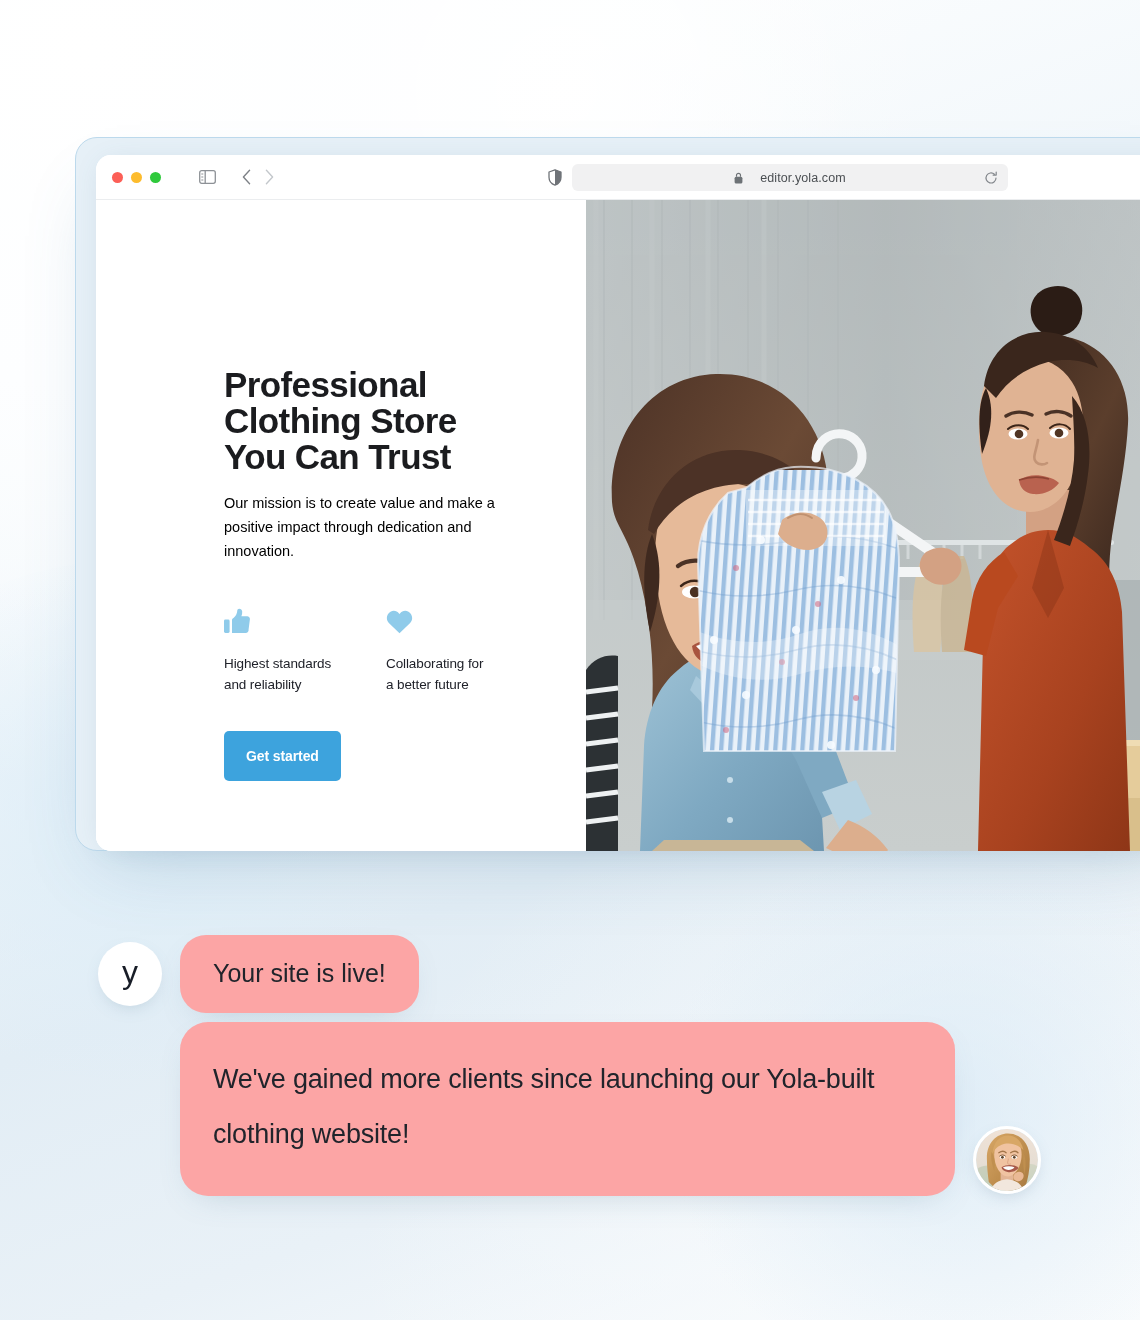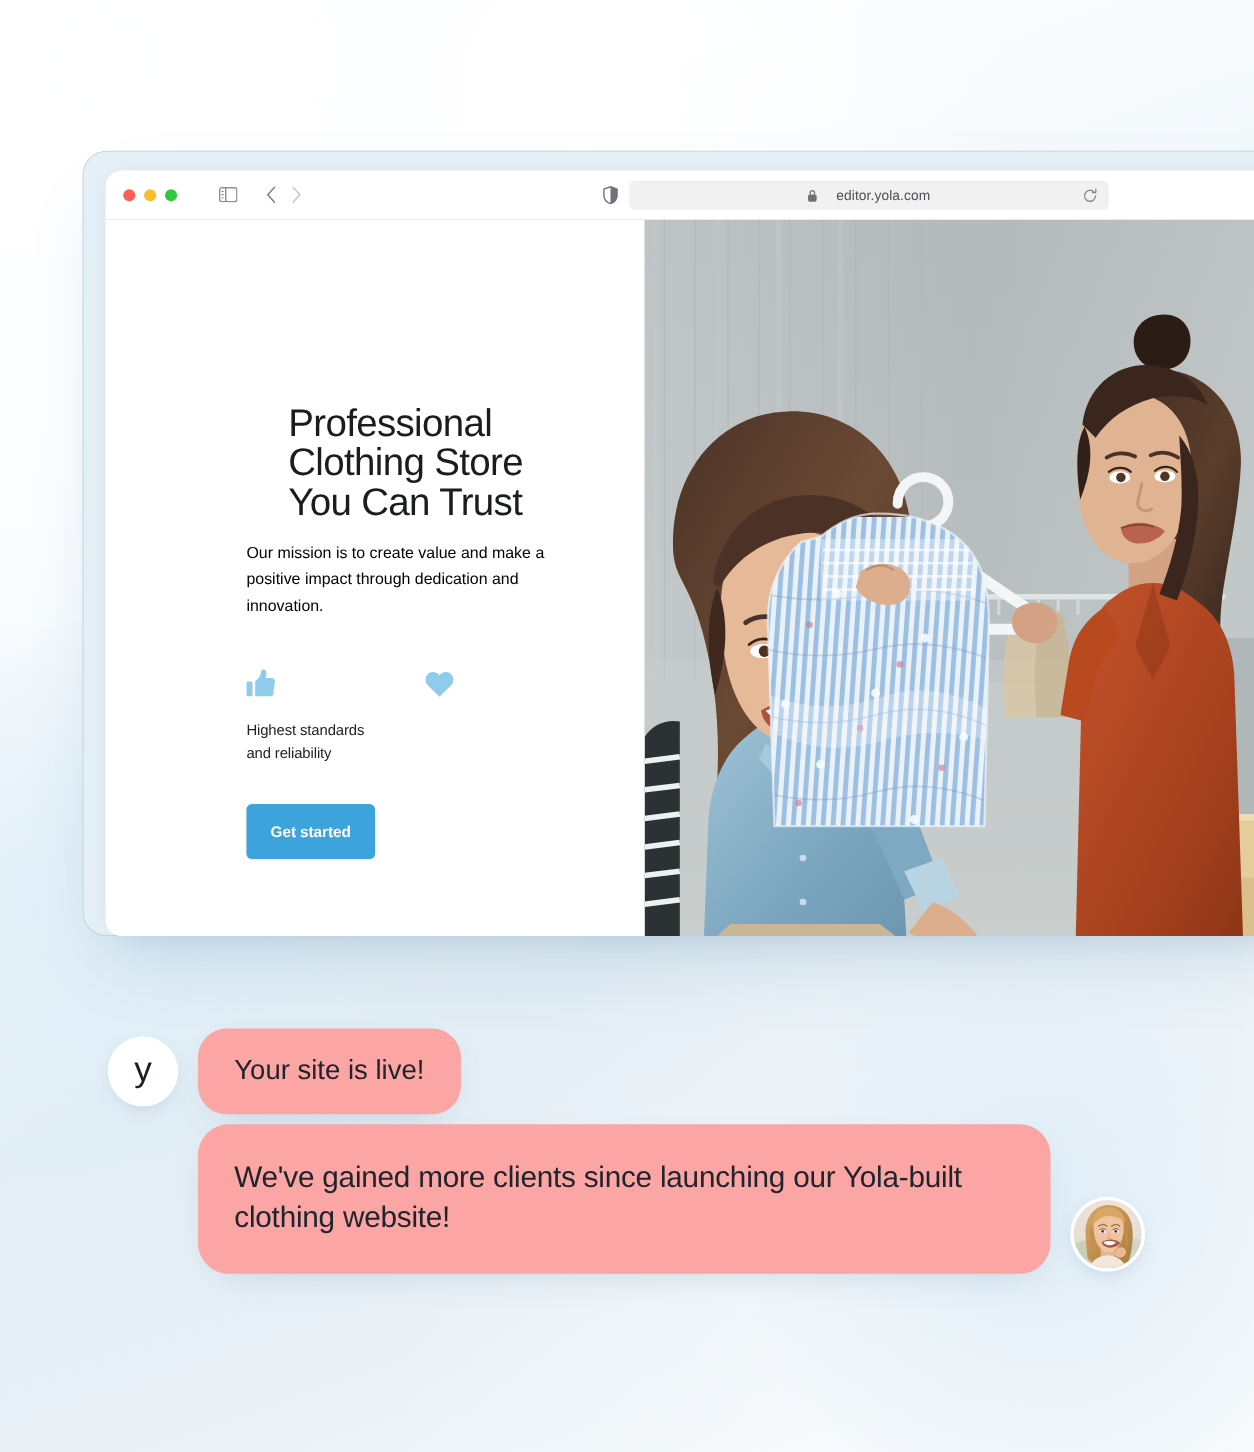--- a/index.html
+++ b/index.html
@@ -141,25 +141,24 @@
   }
   .hero-inner {
     position: absolute;
     left: 128px;
     top: 167px;
     width: 330px;
   }
   .hero-title {
     font-size: 35px;
     line-height: 36px;
-    font-weight: normal;
+    font-weight: bold;
     color: #1b1c1f;
     letter-spacing: -.6px;
     white-space: pre-line;
-    margin-left: 38px;
   }
   .hero-sub {
     margin-top: 16px;
     font-size: 14.5px;
     line-height: 24px;
     color: #000000;
     width: 280px;
   }
   .features {
     margin-top: 41px;
@@ -243,21 +242,21 @@
   .bubble-1-text { font-size: 25px; color: #20242b; line-height: 30px; }
 
   .row2 { position: absolute; left: 180px; top: 122px; display: flex; align-items: flex-end; }
   .bubble-2 {
     width: 775px;
     padding: 30px 36px 34px 33px;
     border-radius: 28px;
   }
   .bubble-2-text {
     font-size: 27px;
-    line-height: 36px;
+    line-height: 55px;
     color: #20242b;
     letter-spacing: -.2px;
   }
   .avatar-photo {
     width: 68px; height: 68px;
     border-radius: 50%;
     margin-left: 18px;
     margin-bottom: 2px;
     overflow: hidden;
     flex: 0 0 auto;
@@ -359,20 +358,22 @@
             <div class="feature-label">Highest standards
 and reliability</div>
           </div>
 
           <div class="feature">
             <div class="feature-icon">
               <svg width="27" height="25" viewBox="0 0 27 25" fill="currentColor">
                 <path d="M13.5 24.3 3.1 14.2C-.4 10.8.3 5.1 4.5 2.7 7.4 1 11.1 1.8 13 4.4l.5.7.5-.7C15.9 1.8 19.6 1 22.5 2.7c4.2 2.4 4.9 8.1 1.4 11.5L13.5 24.3Z"></path>
               </svg>
             </div>
+            <div class="feature-label">Collaborating for
+a better future</div>
           </div>
 
         </div>
 
         <button class="cta">Get started</button>
       </div>
     </div>
 
     <div class="site-right">
       <div class="photo">

